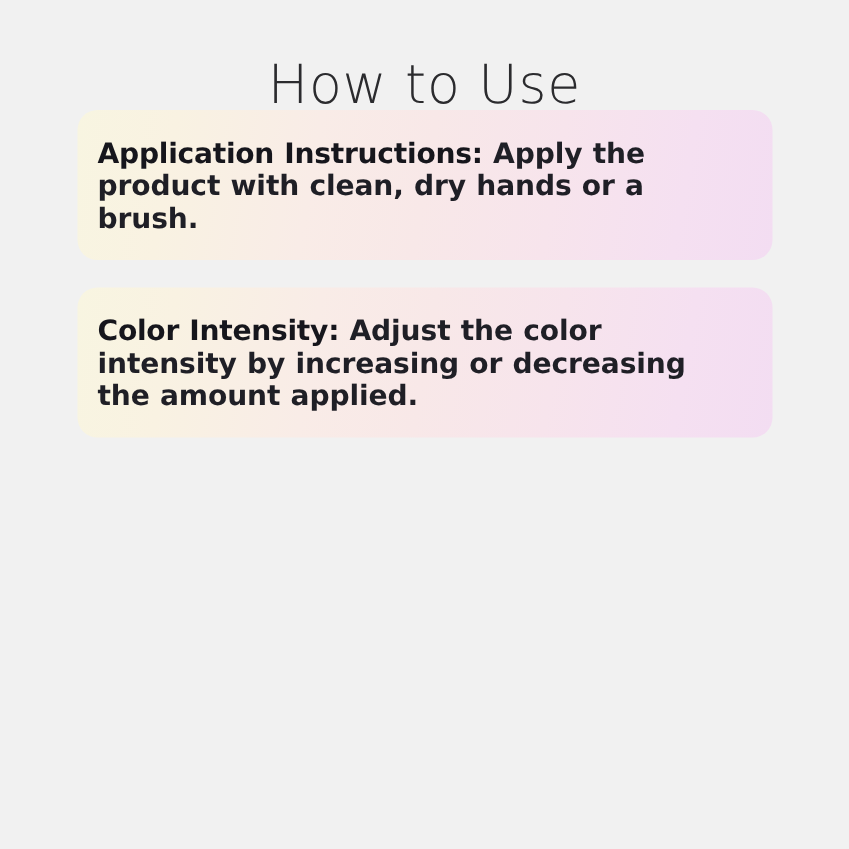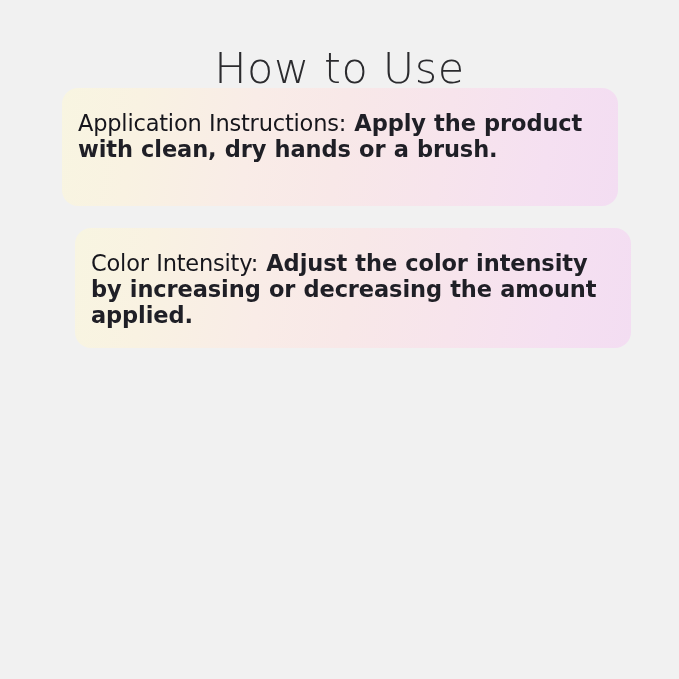--- a/index.html
+++ b/index.html
@@ -58,35 +58,35 @@
         #f3ddf2 100%);
     padding: 22px 22px 20px 16px;
     margin-bottom: 22px;
     display: block;
   }
   .card:last-child {
     margin-bottom: 0;
   }
   .card-1 { min-height: 118px; }
   .card-2 { min-height: 112px; }
-  .card-3 { min-height: 112px; margin-left: 13px; }
+  .card-3 { min-height: 112px; }
   .card-4 { min-height: 112px; }
 
   .card-text {
     font-family: "DejaVu Sans", "Liberation Sans", sans-serif;
     font-size: 22.5px;
     line-height: 26px;
     color: #1f1f26;
     font-weight: 300;
     letter-spacing: -0.1px;
     margin: 0;
     word-spacing: 0.5px;
   }
   .card-term {
-    font-weight: 400;
+    font-weight: 700;
     color: #16161c;
     letter-spacing: -0.2px;
   }
   .card-desc {
     font-weight: 700;
   }
 </style>
 </head>
 <body>
 

